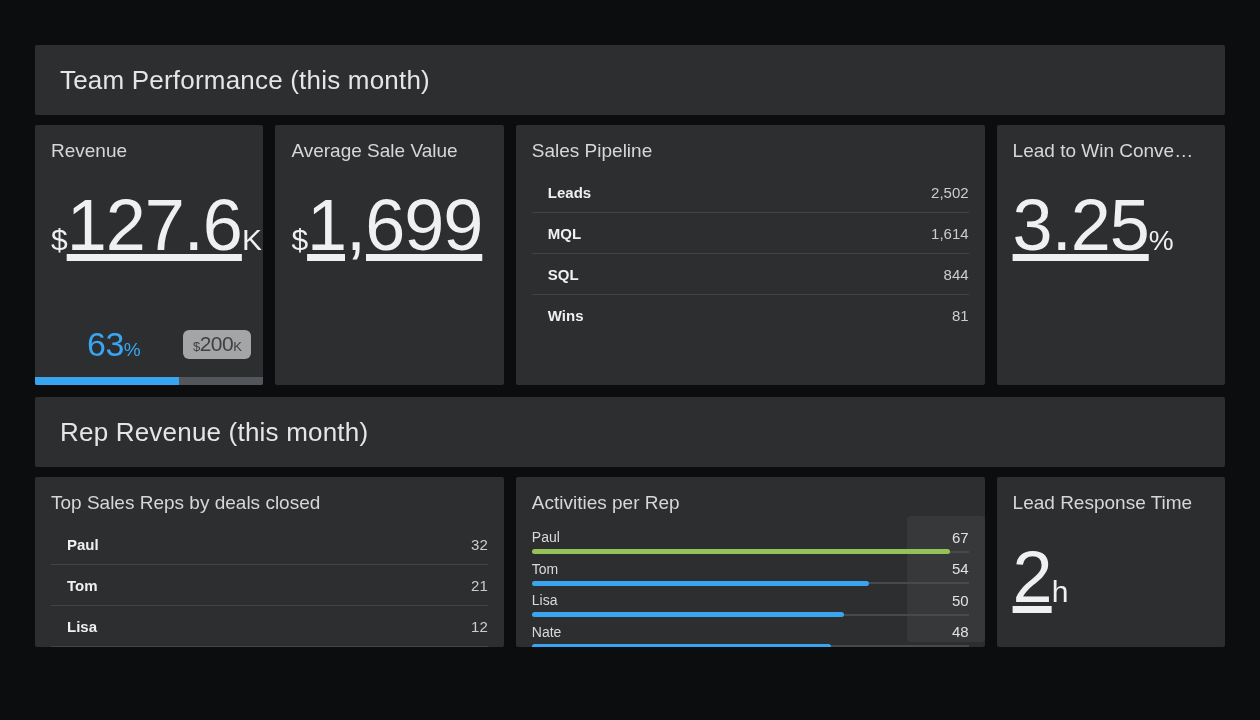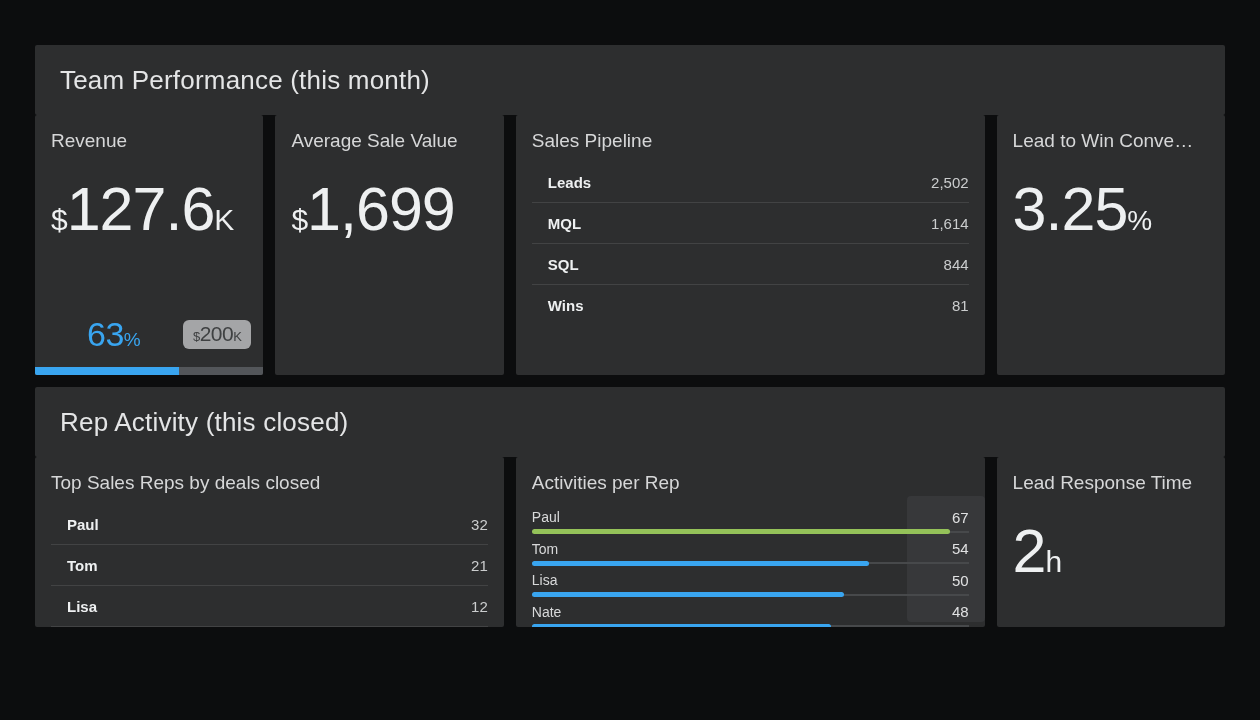--- a/index.html
+++ b/index.html
@@ -6,37 +6,37 @@
   body{
     width:1260px;height:720px;overflow:hidden;
     background:#0c0d0e;
     font-family:"Liberation Sans","DejaVu Sans",sans-serif;
     -webkit-font-smoothing:antialiased;
   }
   .board{position:absolute;left:35px;top:45px;width:1190px;}
   .section-header{
     height:70px;background:#2d2e2f;border-radius:2px;
     display:flex;align-items:center;padding:0 25px;
-    margin-bottom:0;box-sizing:border-box;
+    margin-bottom:10px;box-sizing:border-box;
     font-size:26px;color:#e4e5e6;letter-spacing:.2px;
   }
   .grid{display:grid;grid-template-columns:repeat(5,1fr);gap:12px;margin-bottom:12px;}
   .span2{grid-column:span 2;}
   .card{
     position:relative;background:#2d2e2f;border-radius:2px;
     height:260px;box-sizing:border-box;padding:15px 16px;overflow:hidden;
   }
   .r2 .card{height:170px;}
   .card-title{
     font-size:19px;color:#d6d7d8;line-height:22px;
     white-space:nowrap;overflow:hidden;
   }
   
   .kpi{margin-top:22px;color:#eef0f1;letter-spacing:-1px;white-space:nowrap;}
-  .kpi .big{font-size:61px;}
+  .kpi .big{font-size:72px;text-decoration:underline;}
   .kpi .small{font-size:30px;}
   .kpi .pct-small{font-size:28px;}
   
   .rev-footer{
     position:absolute;left:16px;right:12px;bottom:21px;
     display:flex;justify-content:space-between;align-items:center;
   }
   .pct{color:#39a5f0;letter-spacing:-.5px;margin-left:36px;}
   .pct .p-big{font-size:34px;}
   .pct .p-small{font-size:19px;}
@@ -135,21 +135,21 @@
 
     <div class="card">
       <div class="card-title">Lead to Win Conve…</div>
       <div class="kpi">
         <span class="big">3.25</span><span class="pct-small">%</span>
       </div>
     </div>
   </div>
 
   <div class="section-header">
-    <span>Rep Activity (this closed)</span>
+    <span>Rep Revenue (this month)</span>
   </div>
 
   <div class="grid r2">
 
     <div class="card span2">
       <div class="card-title">Top Sales Reps by deals closed</div>
       <div class="list">
           <div class="list-row">
             <span class="row-label">Paul</span>
             <span class="row-value">32</span>

